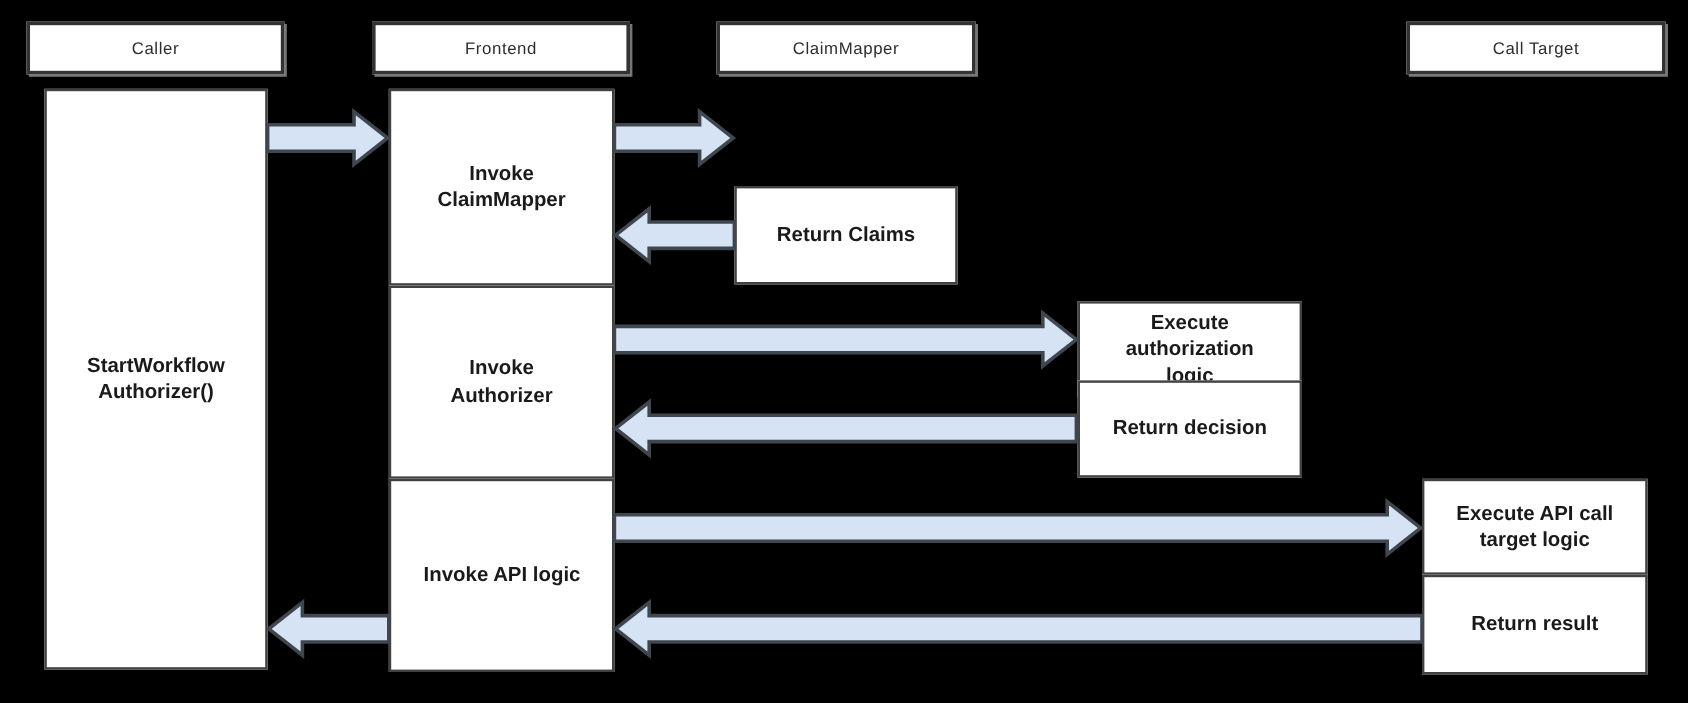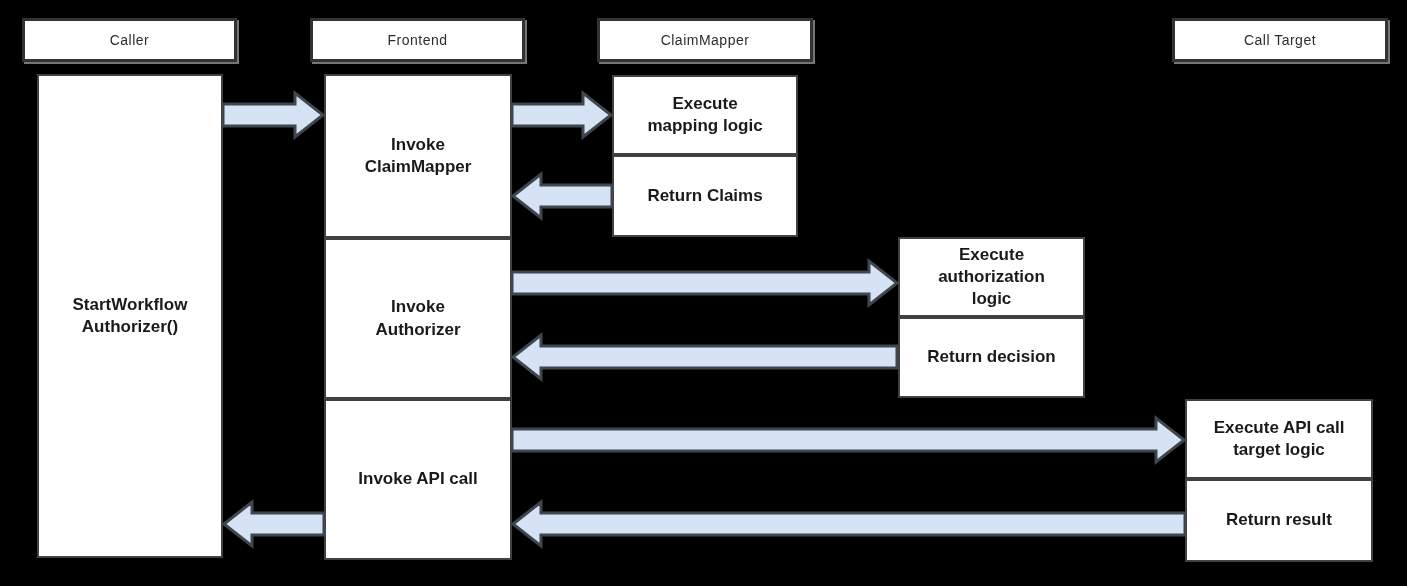--- a/index.html
+++ b/index.html
@@ -62,31 +62,28 @@
     <span>StartWorkflow Authorizer()</span>
   </div>
 
   <div class="cell mw130" style="left:324px; top:74px; width:188px; height:164px;">
     <span>Invoke ClaimMapper</span>
   </div>
   <div class="cell mw130" style="left:324px; top:238px; width:188px; height:161px;justify-content:center;">
     <span>Invoke Authorizer</span>
   </div>
   <div class="cell mw130 nowrap" style="left:324px; top:399px; width:188px; height:161px;">
-    <span>Invoke API call</span>
+    <span>Invoke API logic</span>
   </div>
 
-  <div class="cell mw122" style="left:612px; top:75px; width:186px; height:80px;">
-    <span>Execute mapping logic</span>
-  </div>
   <div class="cell mw122 nowrap" style="left:612px; top:155px; width:186px; height:82px;">
     <span>Return Claims</span>
   </div>
 
-  <div class="cell mw132" style="left:898px; top:237px; width:187px; height:80px;">
+  <div class="cell mw132" style="left:898px; top:251px; width:187px; height:80px;">
     <span>Execute authorization logic</span>
   </div>
   <div class="cell mw132 nowrap" style="left:898px; top:317px; width:187px; height:81px;">
     <span>Return decision</span>
   </div>
 
   <div class="cell mw140" style="left:1185px; top:399px; width:188px; height:80px;">
     <span>Execute API call target logic</span>
   </div>
   <div class="cell mw140 nowrap" style="left:1185px; top:479px; width:188px; height:83px;">

